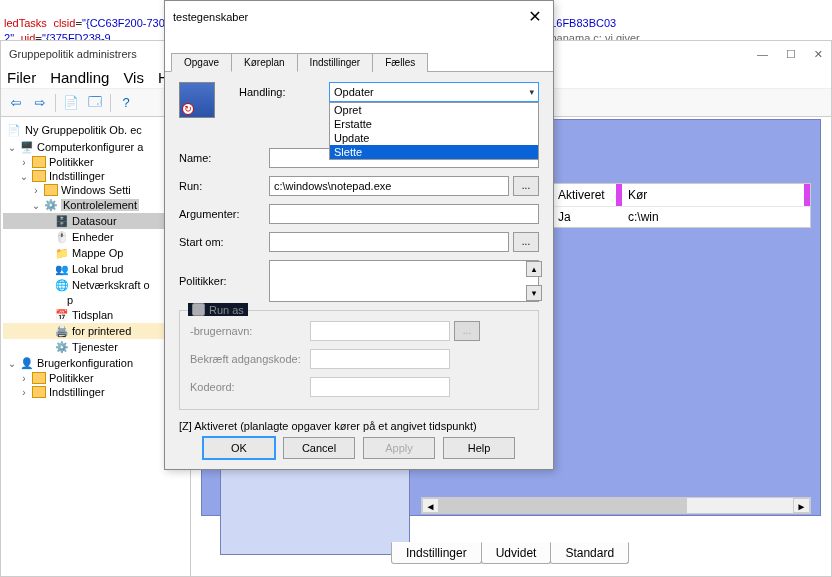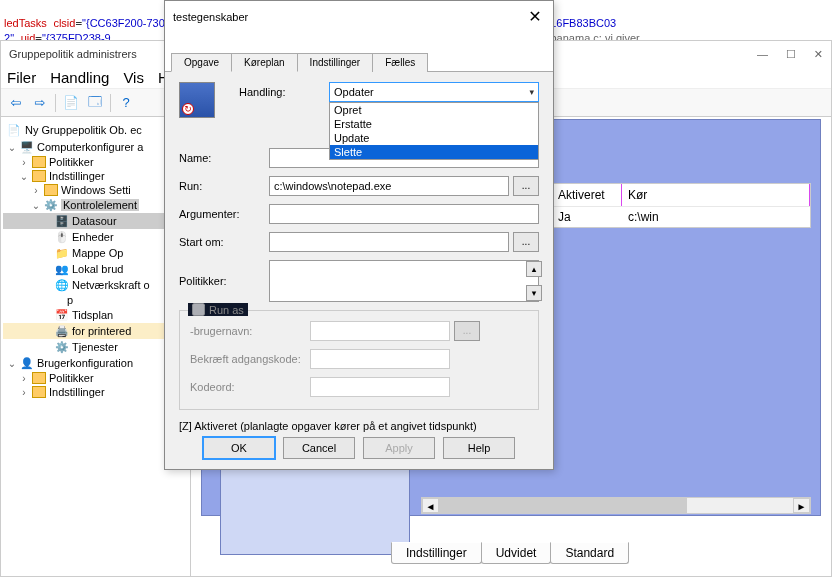--- a/index.html
+++ b/index.html
@@ -32,21 +32,21 @@
 .folder-ico { width: 14px; height: 12px; background: #fc6; border: 1px solid #c90; display: inline-block; }
 .node-ico { width: 14px; height: 14px; display: inline-flex; align-items: center; justify-content: center; font-size: 11px; }
 .ind0 { padding-left: 4px; } .ind1 { padding-left: 16px; } .ind2 { padding-left: 28px; } .ind4 { padding-left: 52px; } .ind5 { padding-left: 64px; }
 
 .right-panel { flex: 1; position: relative; background: #fff; }
 .blue-area { position: absolute; top: 0; left: 10px; right: 10px; bottom: 60px; background: #93a4e8; border: 1px solid #7080c0; }
 .preview-box { position: absolute; top: 80px; left: 18px; width: 190px; height: 355px; background: #cfd8f5; border: 1px solid #7080c0; }
 
 .table-area { position: absolute; top: 64px; left: 230px; right: 20px; background: #fff; border: 1px solid #ccc; }
 .table-header { display: flex; background: #fff; border-bottom: 1px solid #e8e8e8; }
-.th { padding: 4px 6px; font-size: 12px; border-right: 1px solid #d946ef; }
+.th { padding: 4px 6px; font-size: 12px; border-right: 6px solid #d946ef; }
 .th1 { width: 60px; } .th2 { width: 70px; } .th3 { width: 70px; } .th4 { flex: 1; }
 .table-row { display: flex; }
 .td { padding: 3px 6px; font-size: 12px; }
 
 .hscroll { position: absolute; left: 230px; right: 20px; bottom: 62px; height: 17px; background: #f0f0f0; border: 1px solid #ccc; display: flex; }
 .hscroll .arrow { width: 17px; text-align: center; background: #f0f0f0; border: 1px solid #ccc; font-size: 10px; line-height: 15px; }
 .hscroll .track { flex: 1; position: relative; }
 .hscroll .thumb { position: absolute; left: 0; top: 0; bottom: 0; width: 70%; background: #ccc; }
 
 .bottom-tabs { position: absolute; bottom: 12px; left: 200px; display: flex; gap: 0; }

